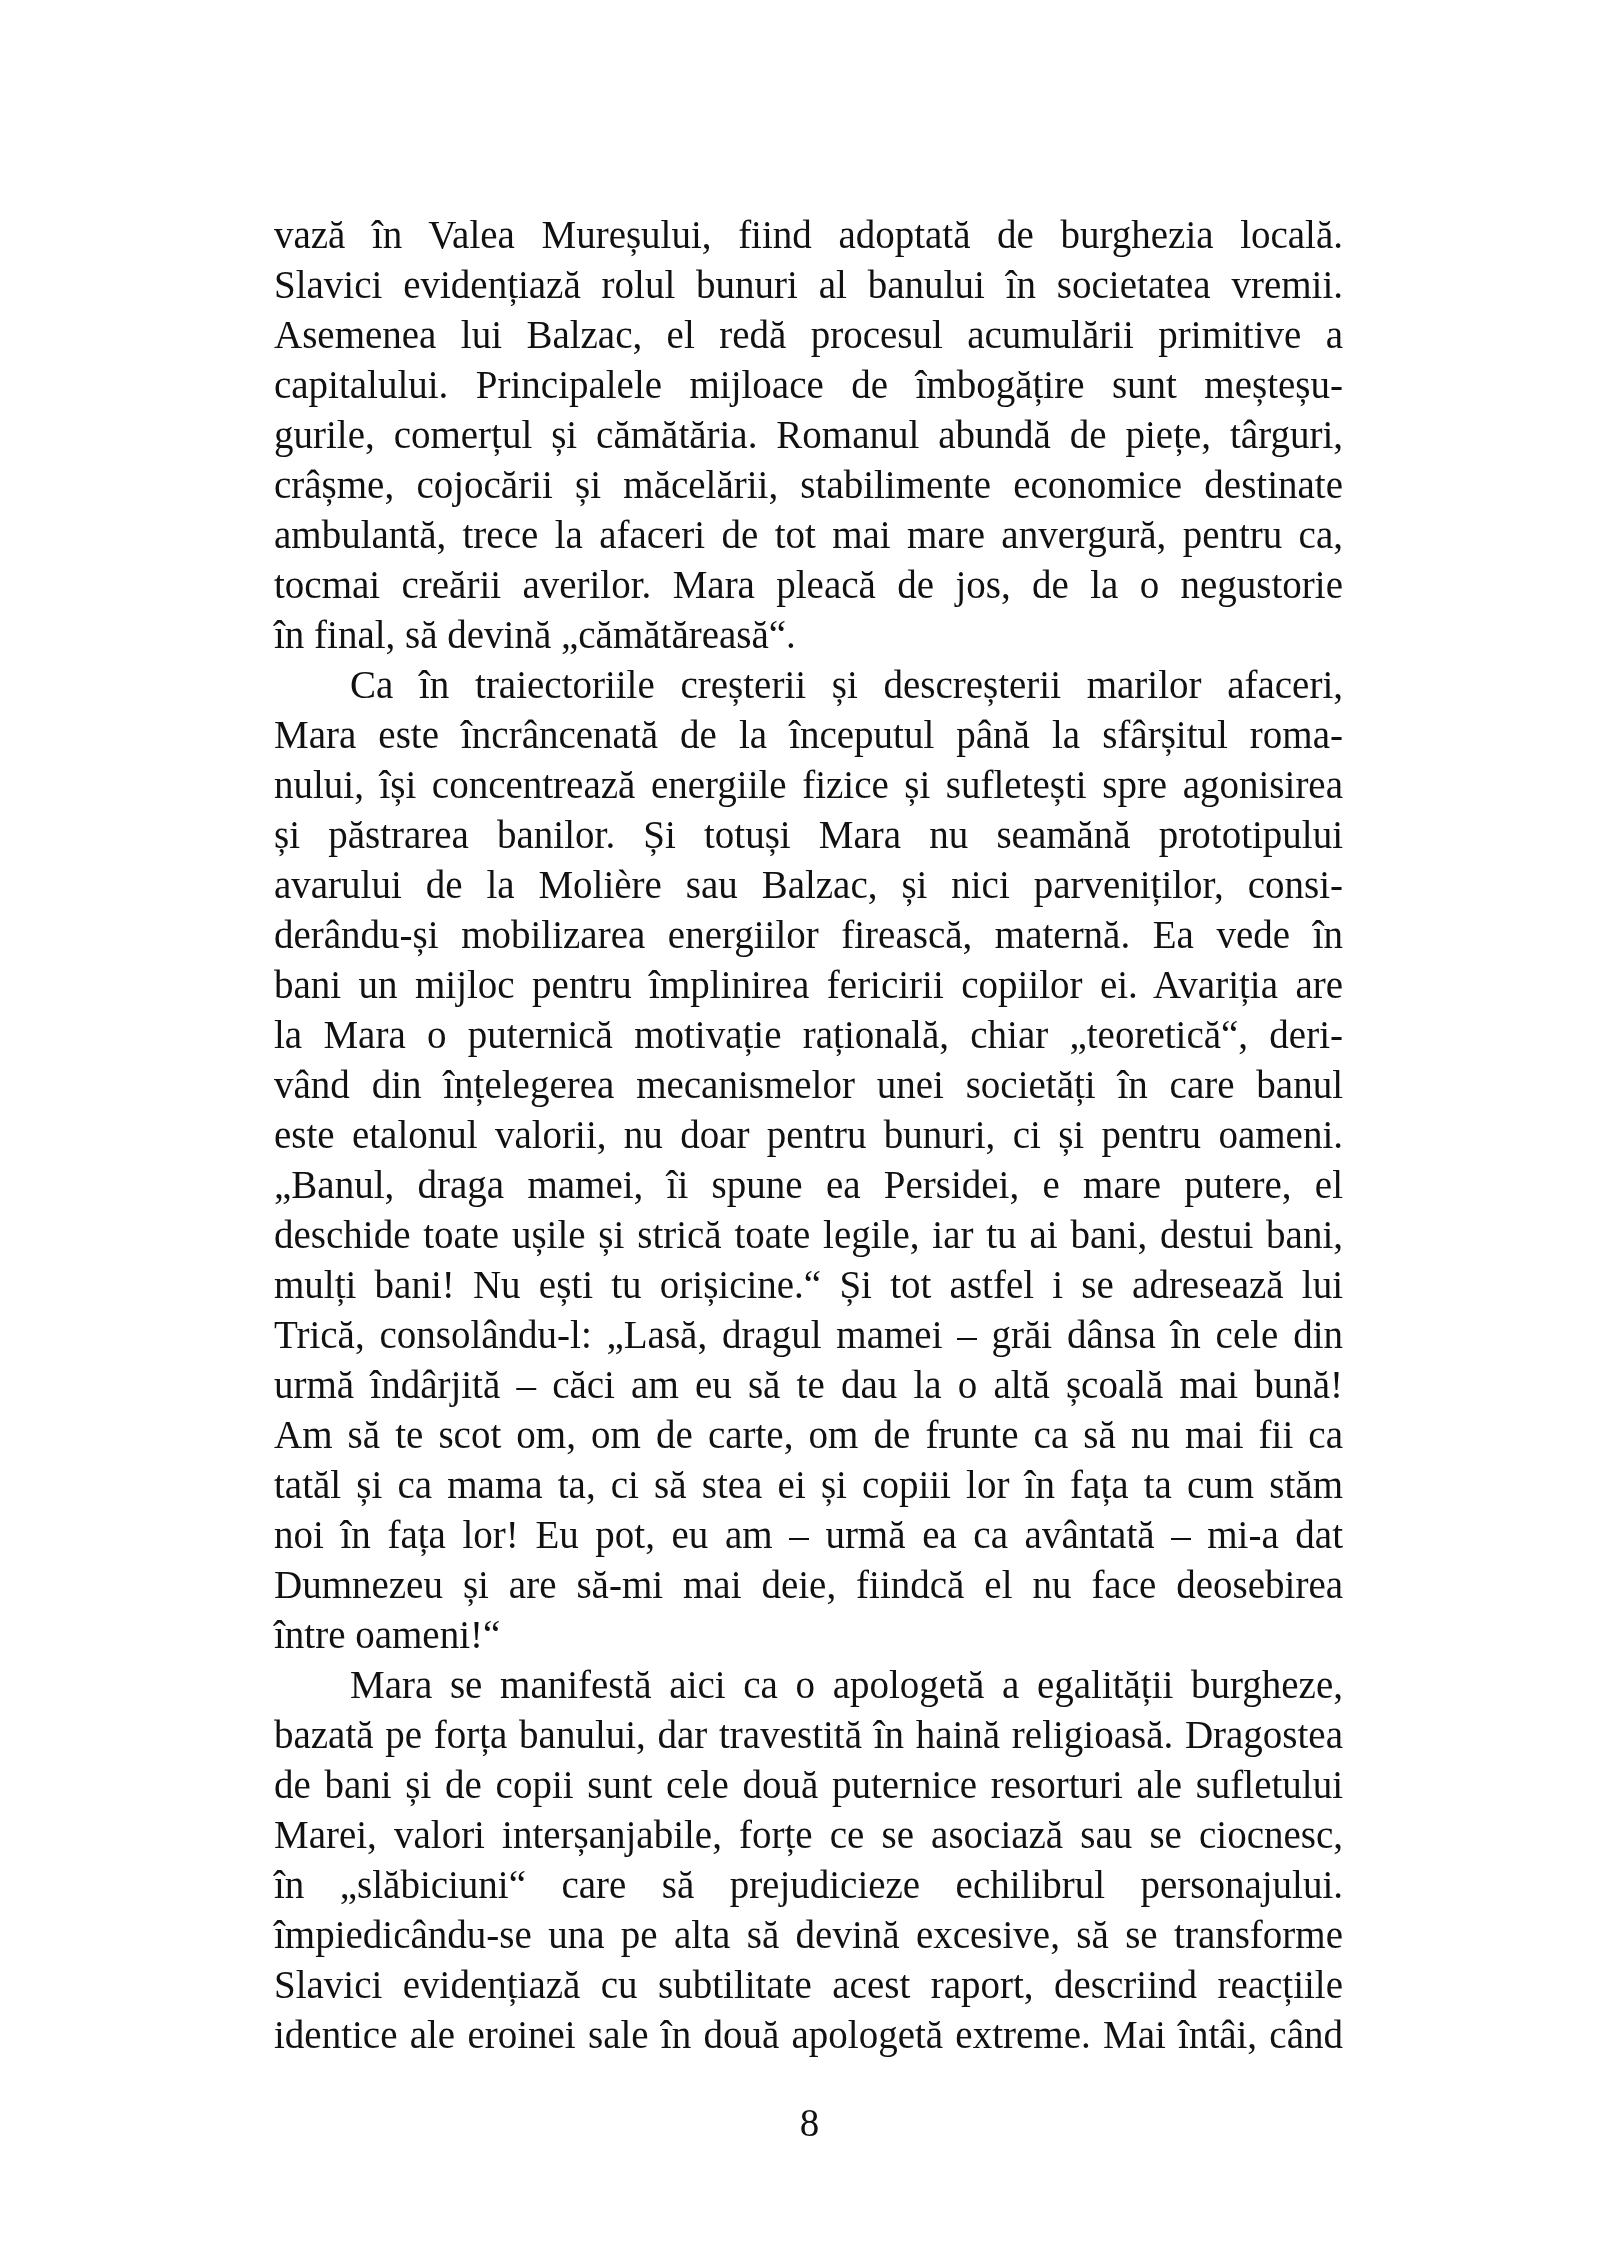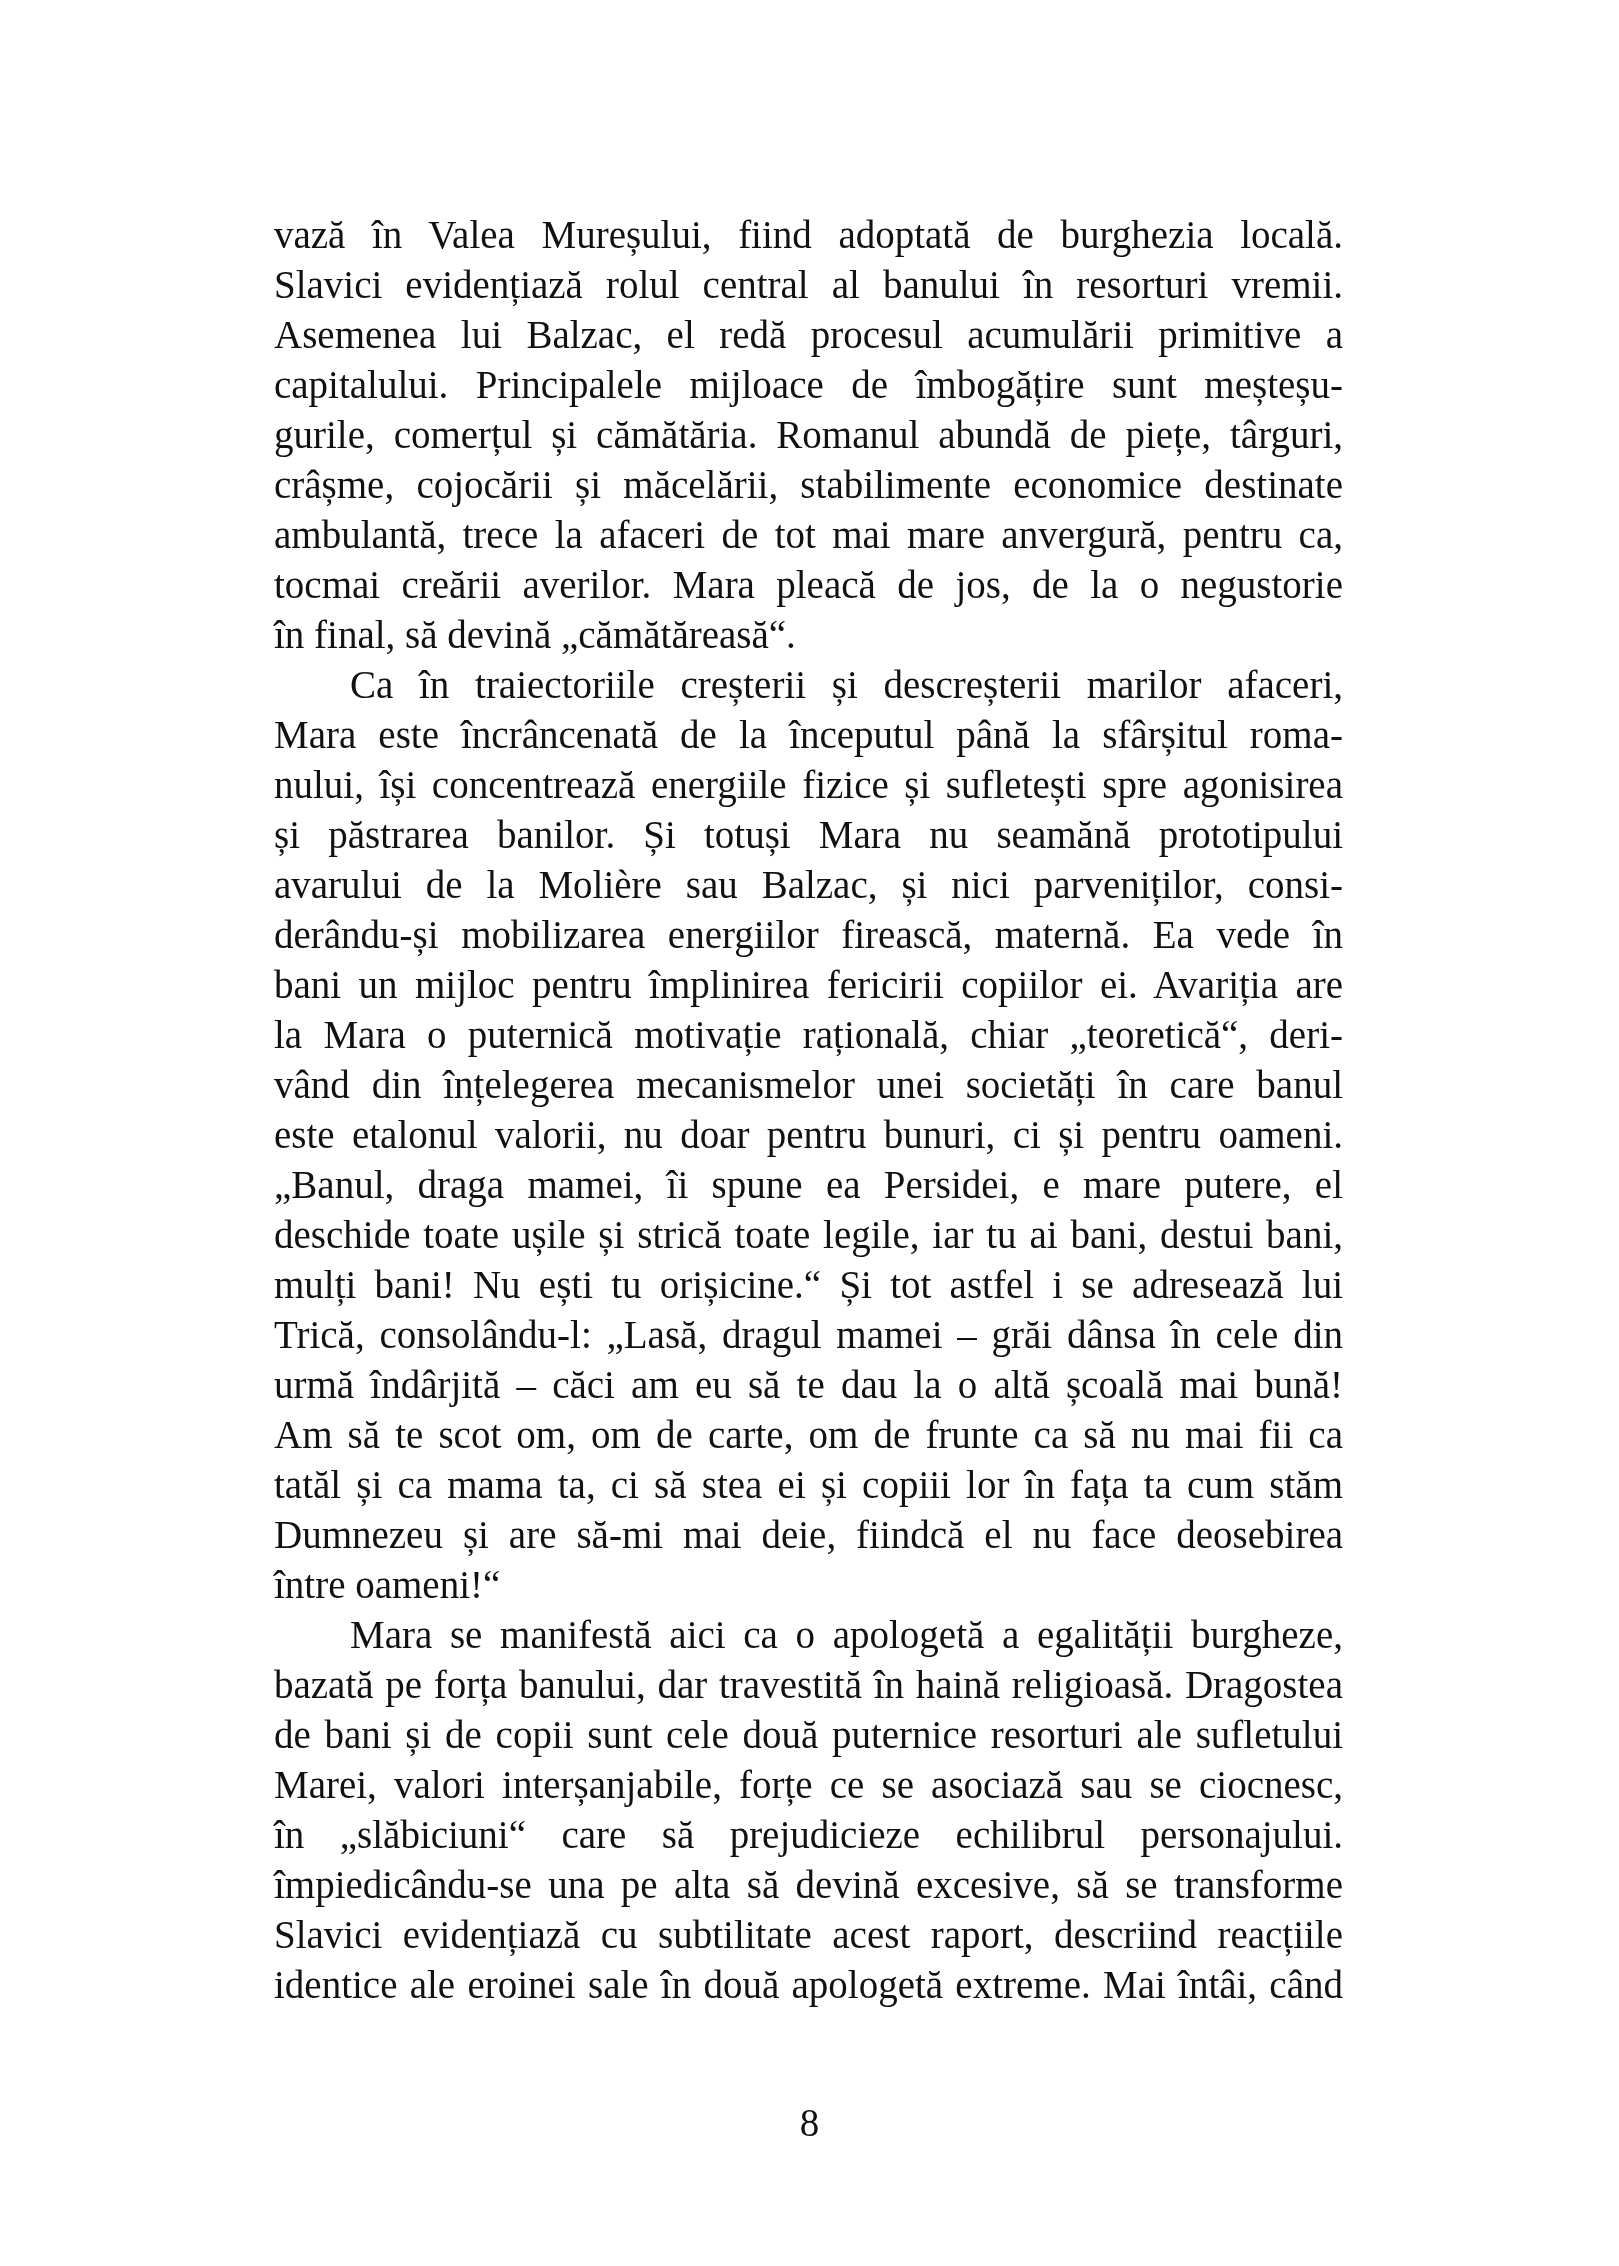--- a/index.html
+++ b/index.html
@@ -57,21 +57,21 @@
   }
 </style>
 </head>
 <body>
 
 <div class="page">
   <div class="text-block">
 
     <div>
       <span class="line" style="white-space: normal;"><span style="white-space: nowrap; word-spacing: 0px;">vază în Valea Mureșului, fiind adoptată de burghezia locală.</span></span>
-      <span class="line" style="white-space: normal;"><span style="white-space: nowrap; word-spacing: 0px;">Slavici evidențiază rolul central al banului în resorturi vremii.</span></span>
+      <span class="line" style="white-space: normal;"><span style="white-space: nowrap; word-spacing: 0px;">Slavici evidențiază rolul bunuri al banului în societatea vremii.</span></span>
       <span class="line" style="white-space: normal;"><span style="white-space: nowrap; word-spacing: 0px;">Asemenea lui Balzac, el redă procesul acumulării primitive a</span></span>
       <span class="line" style="white-space: normal;"><span style="white-space: nowrap; word-spacing: 0px;">capitalului. Principalele mijloace de îmbogățire sunt meșteșu-</span></span>
       <span class="line" style="white-space: normal;"><span style="white-space: nowrap; word-spacing: 0px;">gurile, comerțul și cămătăria. Romanul abundă de piețe, târguri,</span></span>
       <span class="line" style="white-space: normal;"><span style="white-space: nowrap; word-spacing: 0px;">crâșme, cojocării și măcelării, stabilimente economice destinate</span></span>
       <span class="line" style="white-space: normal;"><span style="white-space: nowrap; word-spacing: 0px;">ambulantă, trece la afaceri de tot mai mare anvergură, pentru ca,</span></span>
       <span class="line" style="white-space: normal;"><span style="white-space: nowrap; word-spacing: 0px;">tocmai creării averilor. Mara pleacă de jos, de la o negustorie</span></span>
       <span class="line last">în final, să devină „cămătăreasă“.</span>
     </div>
 
     <div>
@@ -85,20 +85,21 @@
       <span class="line" style="white-space: normal;"><span style="white-space: nowrap; word-spacing: 0px;">la Mara o puternică motivație rațională, chiar „teoretică“, deri-</span></span>
       <span class="line" style="white-space: normal;"><span style="white-space: nowrap; word-spacing: 0px;">vând din înțelegerea mecanismelor unei societăți în care banul</span></span>
       <span class="line" style="white-space: normal;"><span style="white-space: nowrap; word-spacing: 0px;">este etalonul valorii, nu doar pentru bunuri, ci și pentru oameni.</span></span>
       <span class="line" style="white-space: normal;"><span style="white-space: nowrap; word-spacing: 0px;">„Banul, draga mamei, îi spune ea Persidei, e mare putere, el</span></span>
       <span class="line" style="white-space: normal;"><span style="white-space: nowrap; word-spacing: 0px;">deschide toate ușile și strică toate legile, iar tu ai bani, destui bani,</span></span>
       <span class="line" style="white-space: normal;"><span style="white-space: nowrap; word-spacing: 0px;">mulți bani! Nu ești tu orișicine.“ Și tot astfel i se adresează lui</span></span>
       <span class="line" style="white-space: normal;"><span style="white-space: nowrap; word-spacing: 0px;">Trică, consolându-l: „Lasă, dragul mamei – grăi dânsa în cele din</span></span>
       <span class="line" style="white-space: normal;"><span style="white-space: nowrap; word-spacing: 0px;">urmă îndârjită – căci am eu să te dau la o altă școală mai bună!</span></span>
       <span class="line" style="white-space: normal;"><span style="white-space: nowrap; word-spacing: 0px;">Am să te scot om, om de carte, om de frunte ca să nu mai fii ca</span></span>
       <span class="line" style="white-space: normal;"><span style="white-space: nowrap; word-spacing: 0px;">tatăl și ca mama ta, ci să stea ei și copiii lor în fața ta cum stăm</span></span>
+      <span class="line" style="white-space: normal;"><span style="white-space: nowrap; word-spacing: 0px;">noi în fața lor! Eu pot, eu am – urmă ea ca avântată – mi-a dat</span></span>
       <span class="line" style="white-space: normal;"><span style="white-space: nowrap; word-spacing: 0px;">Dumnezeu și are să-mi mai deie, fiindcă el nu face deosebirea</span></span>
       <span class="line last">între oameni!“</span>
     </div>
 
     <div>
       <span class="line indent" style="white-space: normal;"><span style="white-space: nowrap; word-spacing: 0px;">Mara se manifestă aici ca o apologetă a egalității burgheze,</span></span>
       <span class="line" style="white-space: normal;"><span style="white-space: nowrap; word-spacing: 0px;">bazată pe forța banului, dar travestită în haină religioasă. Dragostea</span></span>
       <span class="line" style="white-space: normal;"><span style="white-space: nowrap; word-spacing: 0px;">de bani și de copii sunt cele două puternice resorturi ale sufletului</span></span>
       <span class="line" style="white-space: normal;"><span style="white-space: nowrap; word-spacing: 0px;">Marei, valori interșanjabile, forțe ce se asociază sau se ciocnesc,</span></span>
       <span class="line" style="white-space: normal;"><span style="white-space: nowrap; word-spacing: 0px;">în „slăbiciuni“ care să prejudicieze echilibrul personajului.</span></span>

